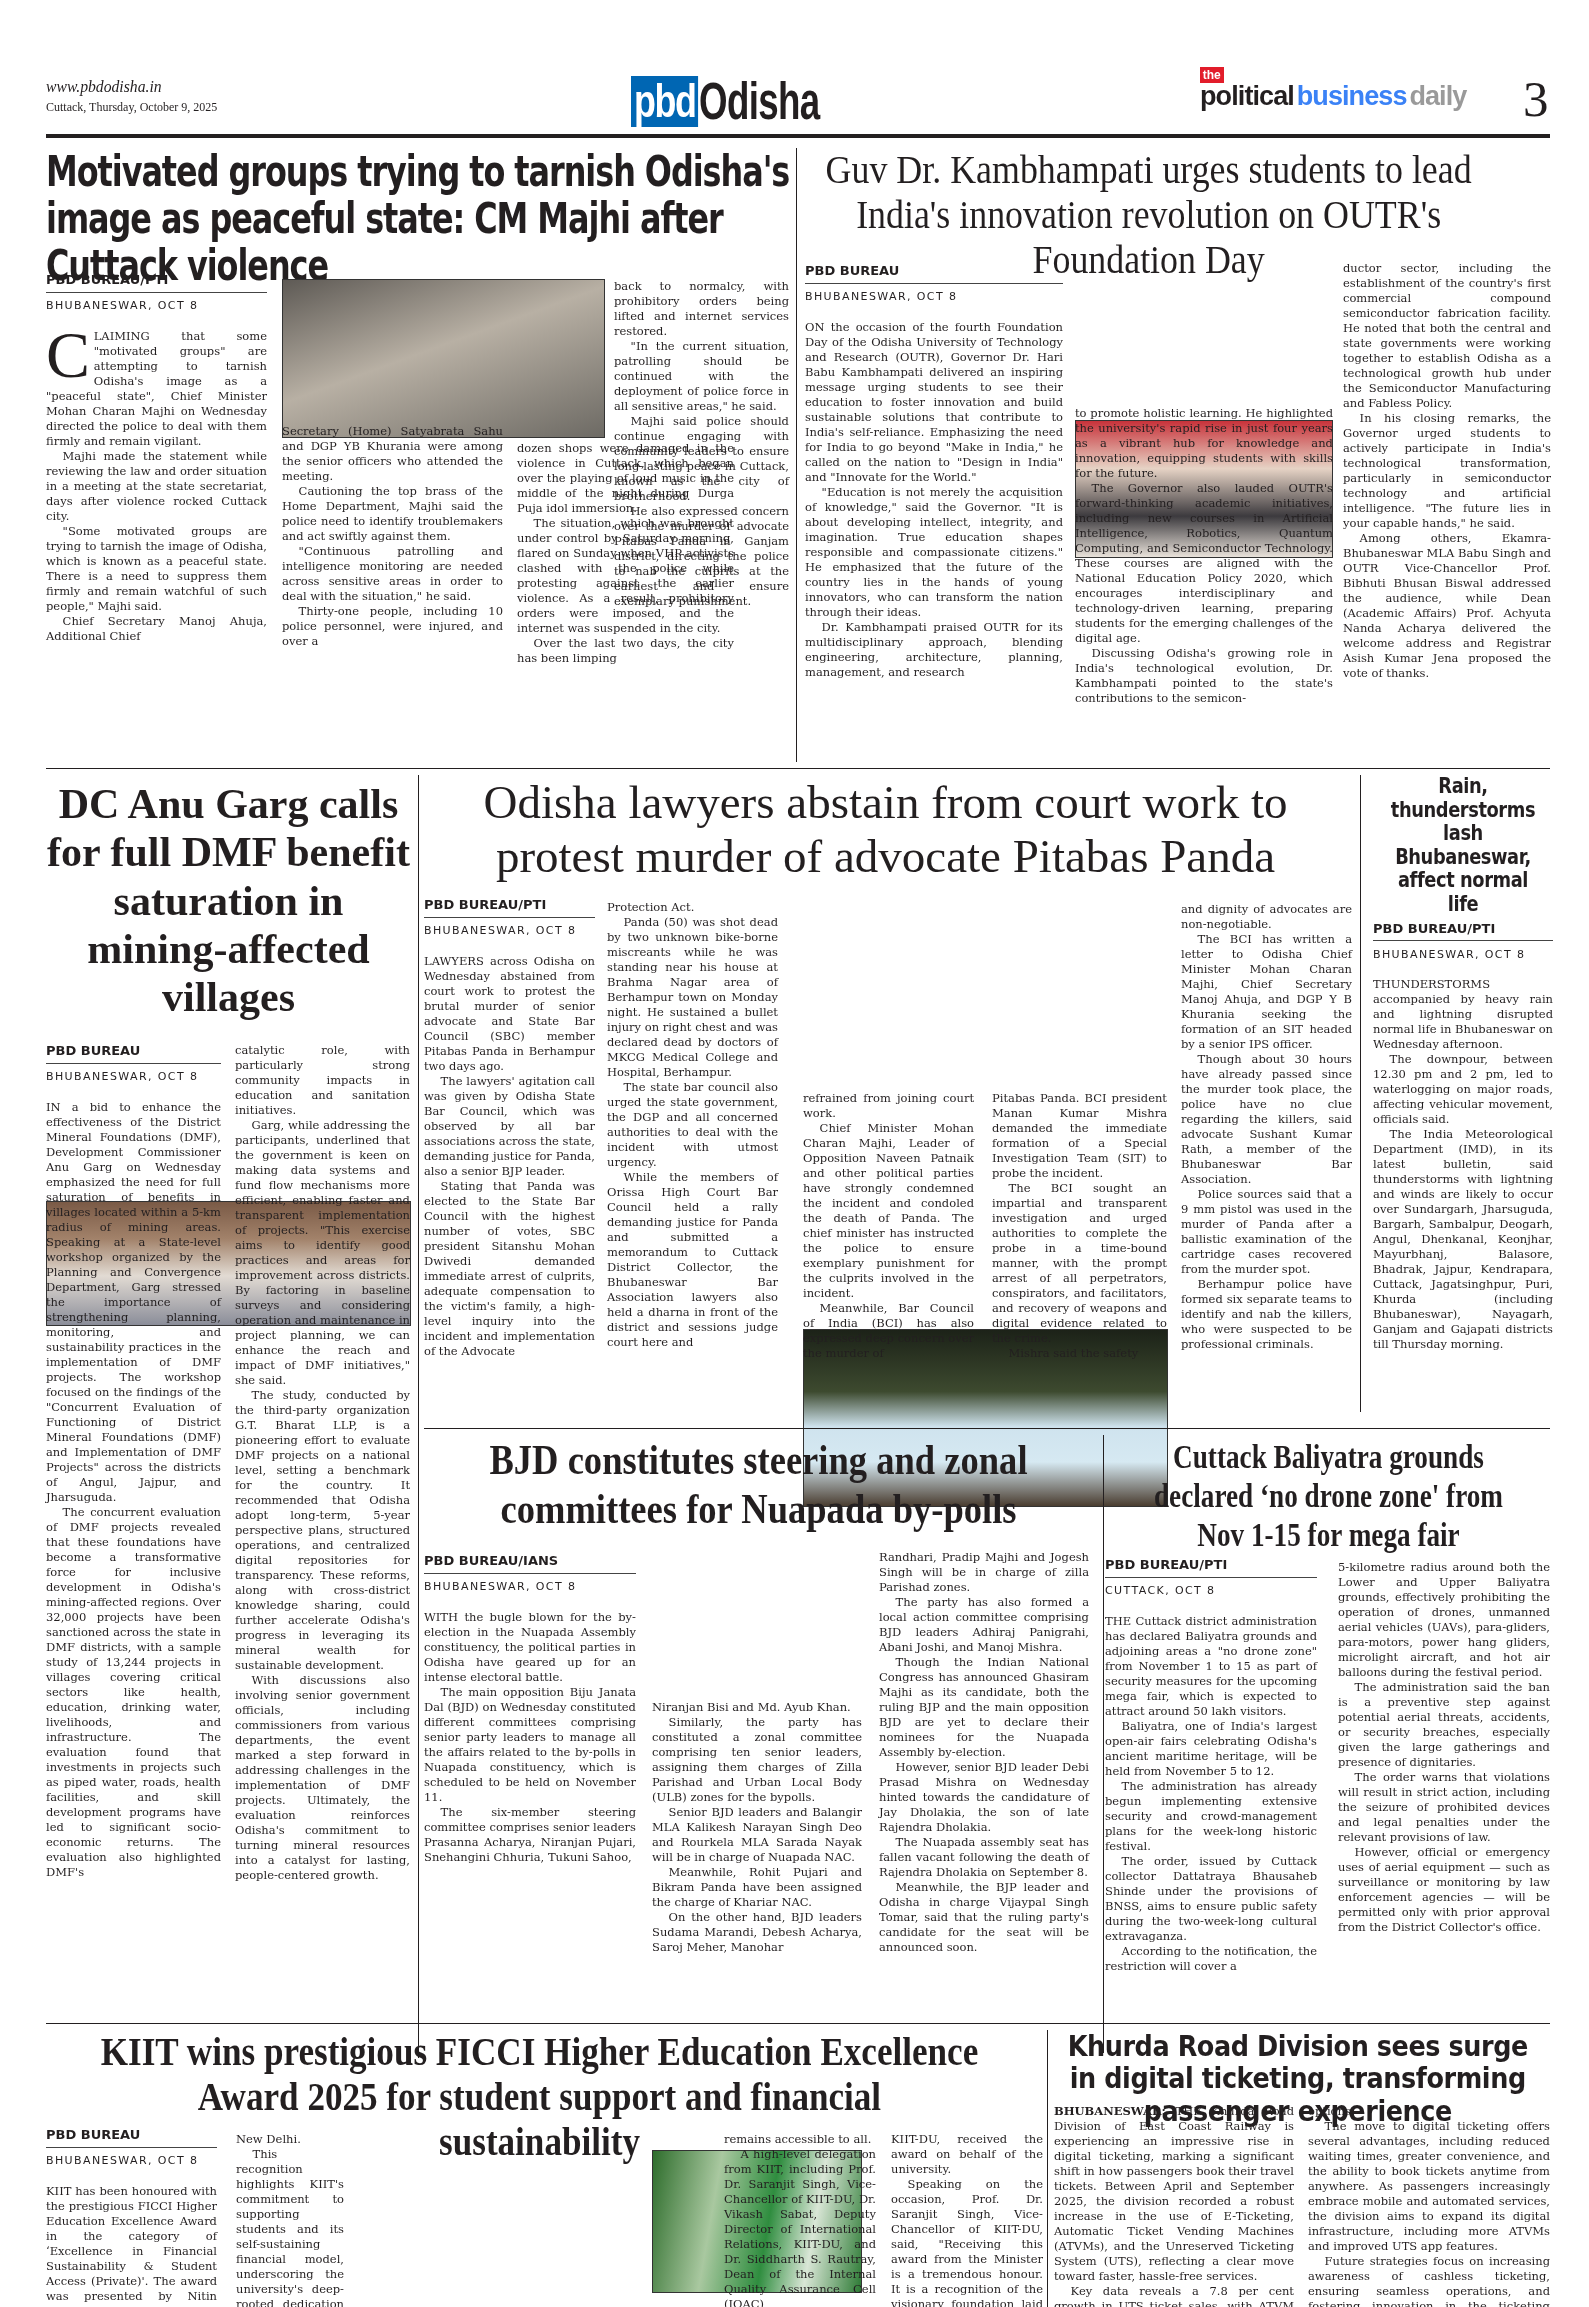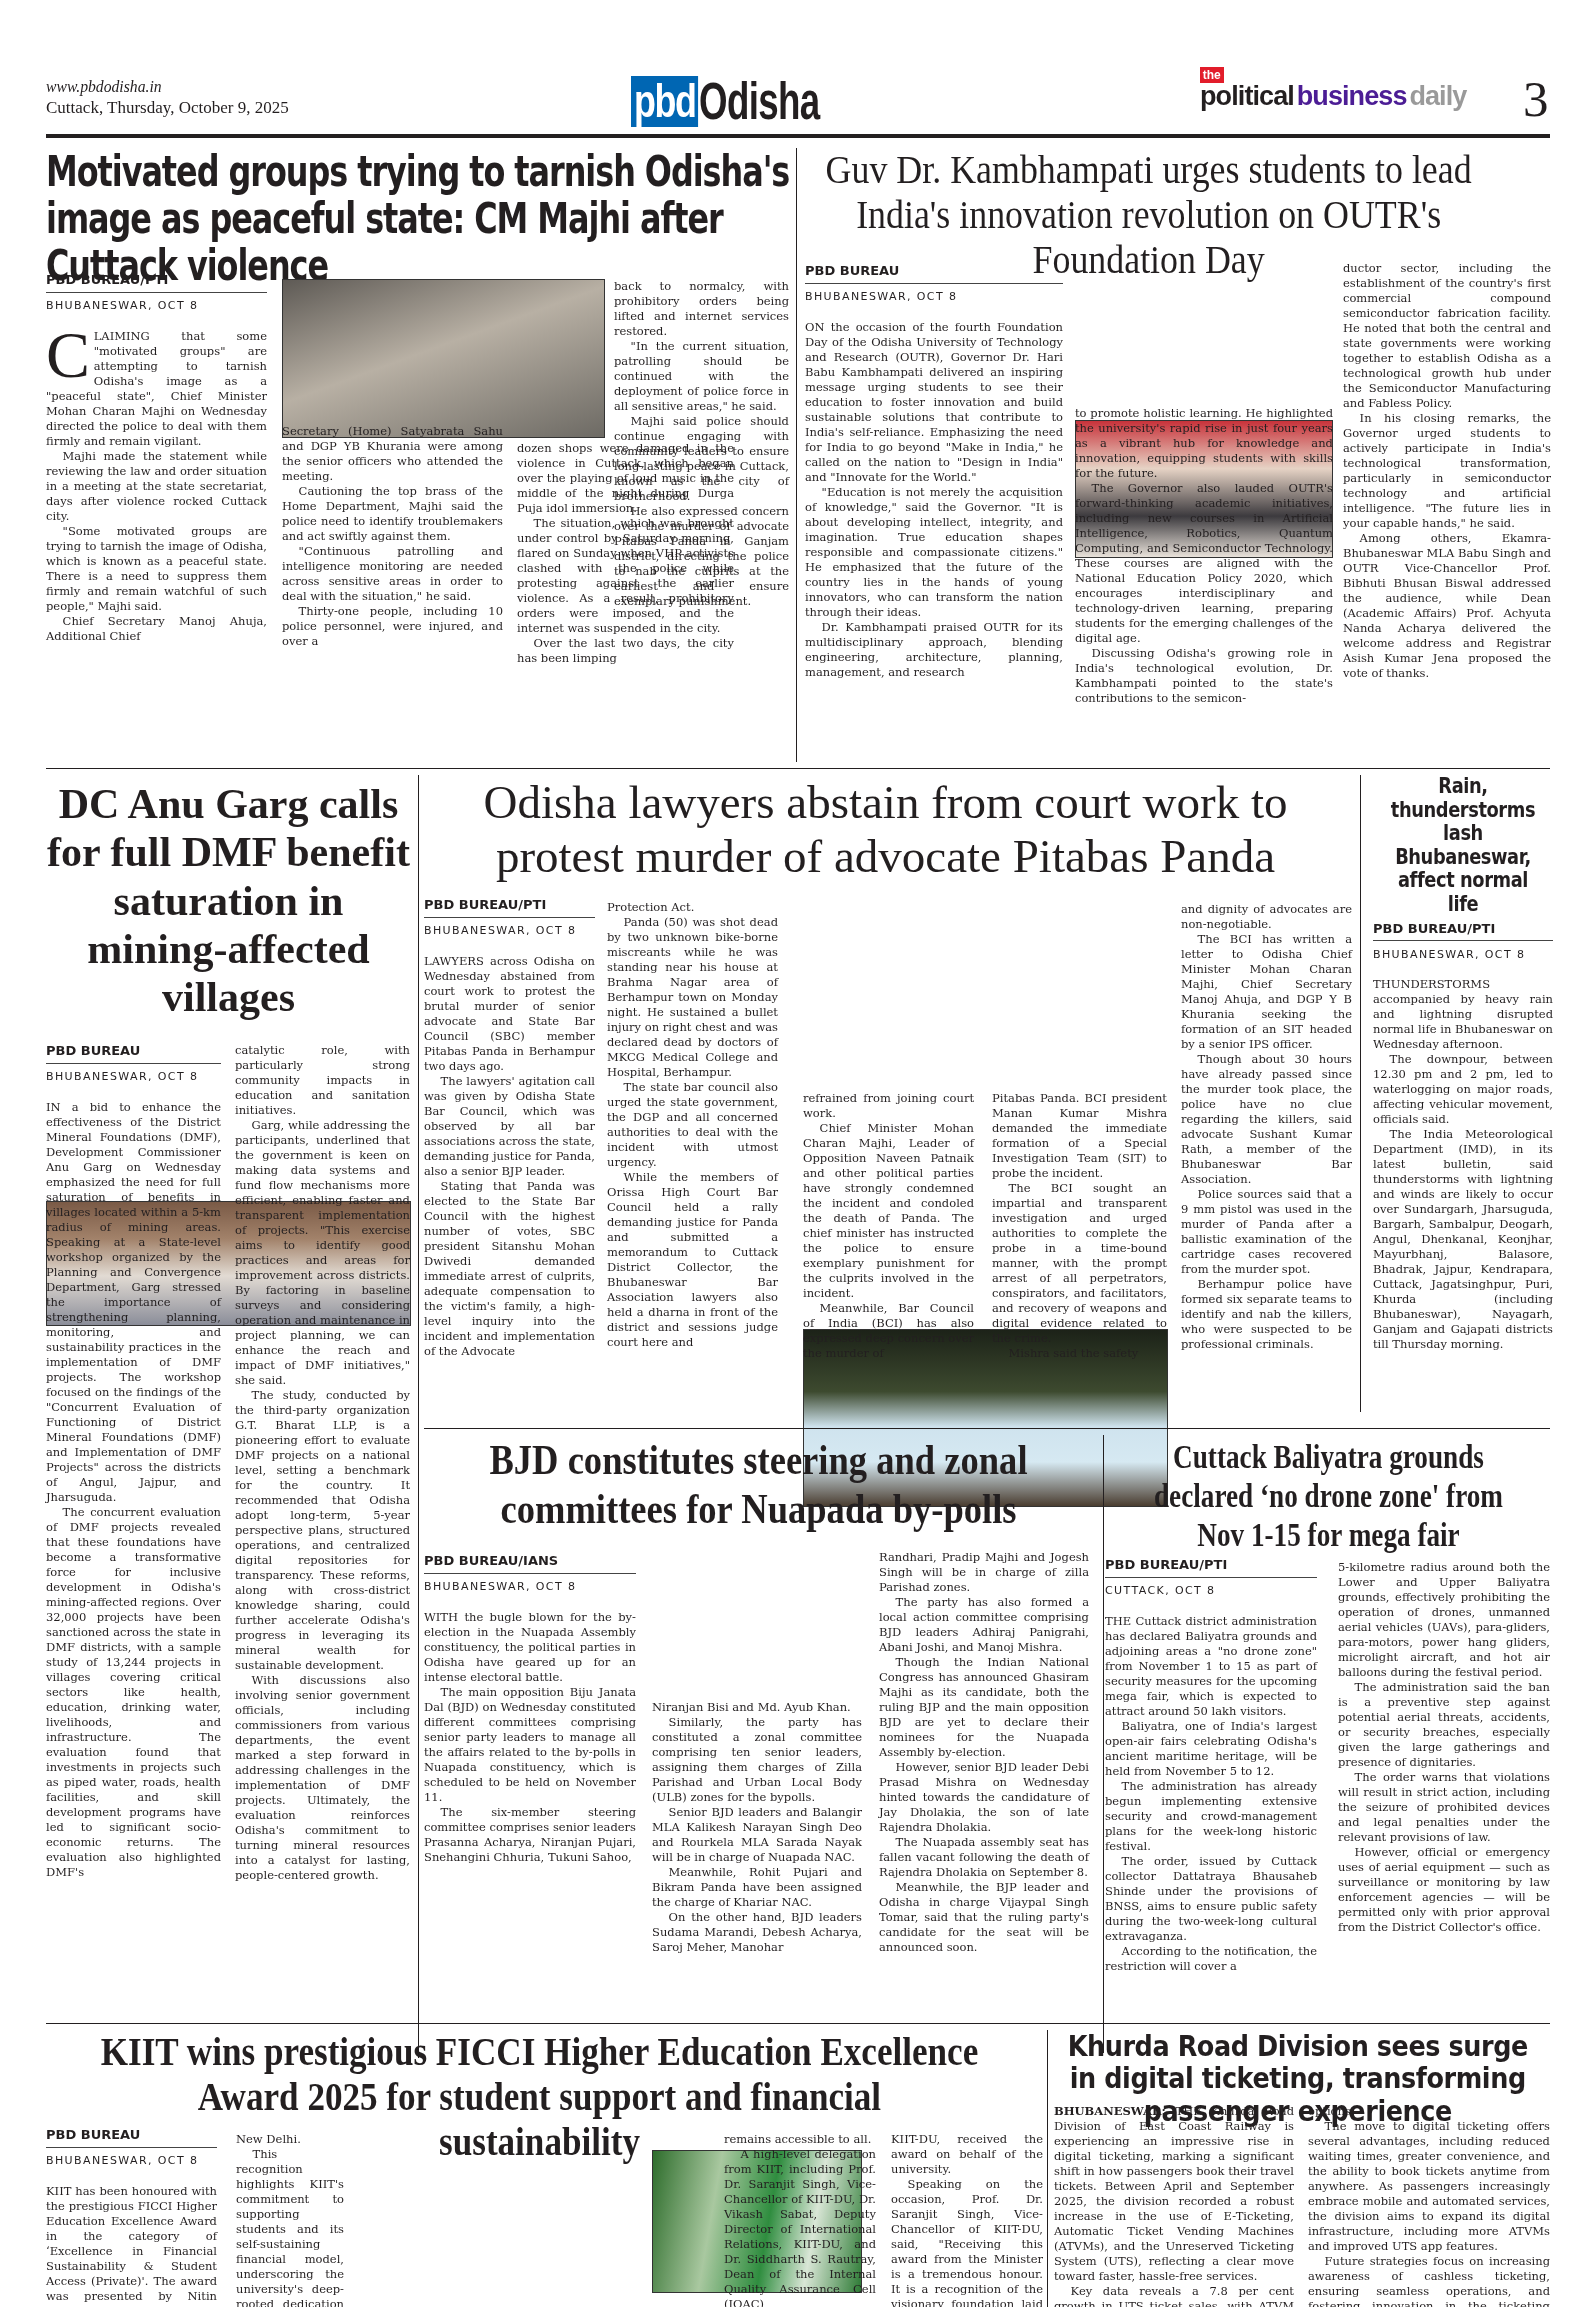--- a/index.html
+++ b/index.html
@@ -1,28 +1,28 @@
 <!DOCTYPE html>
 <html style="font-size:7.4px"><head>
 <meta charset="utf-8">
 <style>
 *{box-sizing:border-box;margin:0;padding:0}
 html,body{width:1589px;height:2452px;background:#fff;overflow:hidden}
 body{font-family:"DejaVu Serif",serif;color:#231f20;position:relative}
 .abs{position:absolute}
 .masthead-left{left:46px;top:78px}
 .site-url{font-family:"Liberation Serif",serif;font-style:italic;font-size:15.7px;line-height:18.5px}
-.dateline-top{font-family:"Liberation Serif",serif;font-size:17px;line-height:21px}
+.dateline-top{font-family:"Liberation Serif",serif;font-size:12px;line-height:21px}
 .logo{left:631px;top:76px;height:51px;display:flex;align-items:flex-end}
 .logo-box{background:#0066b3;color:#fff;font-family:"Liberation Sans",sans-serif;font-weight:bold;font-size:46px;line-height:51px;padding:0 3.7px;letter-spacing:-1.8px;transform:scaleX(.78);transform-origin:left}
 .logo-text{font-family:"Liberation Sans",sans-serif;font-weight:bold;font-size:51px;line-height:51px;margin-left:-18.5px;transform:scaleX(.72);transform-origin:left;letter-spacing:-0.9px}
 .brand{left:1200px;top:81px;display:flex;align-items:flex-end;gap:2.8px}
 .brand-the{background:#e21d2a;color:#fff;font-family:"Liberation Sans",sans-serif;font-weight:bold;font-size:12px;padding:0.9px 2.8px;position:absolute;top:-14px;left:0}
 .brand-pol{font-family:"Liberation Sans",sans-serif;font-weight:bold;font-size:27px;letter-spacing:-0.9px}
-.brand-bus{font-family:"Liberation Sans",sans-serif;font-weight:bold;font-size:27px;color:#4c1d95;letter-spacing:-0.9px}
+.brand-bus{font-family:"Liberation Sans",sans-serif;font-weight:bold;font-size:27px;color:#3b82f6;letter-spacing:-0.9px}
 .brand-daily{font-family:"Liberation Sans",sans-serif;font-weight:bold;font-size:27px;color:#9a9a9a;letter-spacing:-0.9px}
 .page-num{left:1523px;top:74px;font-family:"Liberation Serif",serif;font-size:51px;line-height:51px}
 .rule-thick{height:3.7px;background:#231f20}
 .rule{height:1.4px;background:#231f20}
 .vrule{width:1.4px;background:#231f20}
 .hl-sans{font-family:"DejaVu Sans",sans-serif;font-weight:bold;letter-spacing:-1.4px;line-height:1.12;transform-origin:left top}
 .hl-serif{font-family:"Liberation Serif",serif;line-height:1.15}
 .byline{font-family:"DejaVu Sans",sans-serif;font-weight:bold;font-size:13px;border-bottom:0.9px solid #444;padding-bottom:4.6px;margin-bottom:6.5px}
 .place{font-family:"DejaVu Sans",sans-serif;font-size:11px;letter-spacing:1.4px;margin-bottom:16.6px}
 .body{font-family:"DejaVu Serif",serif;font-size:11.5px;line-height:15px;text-align:justify;hyphens:auto}

